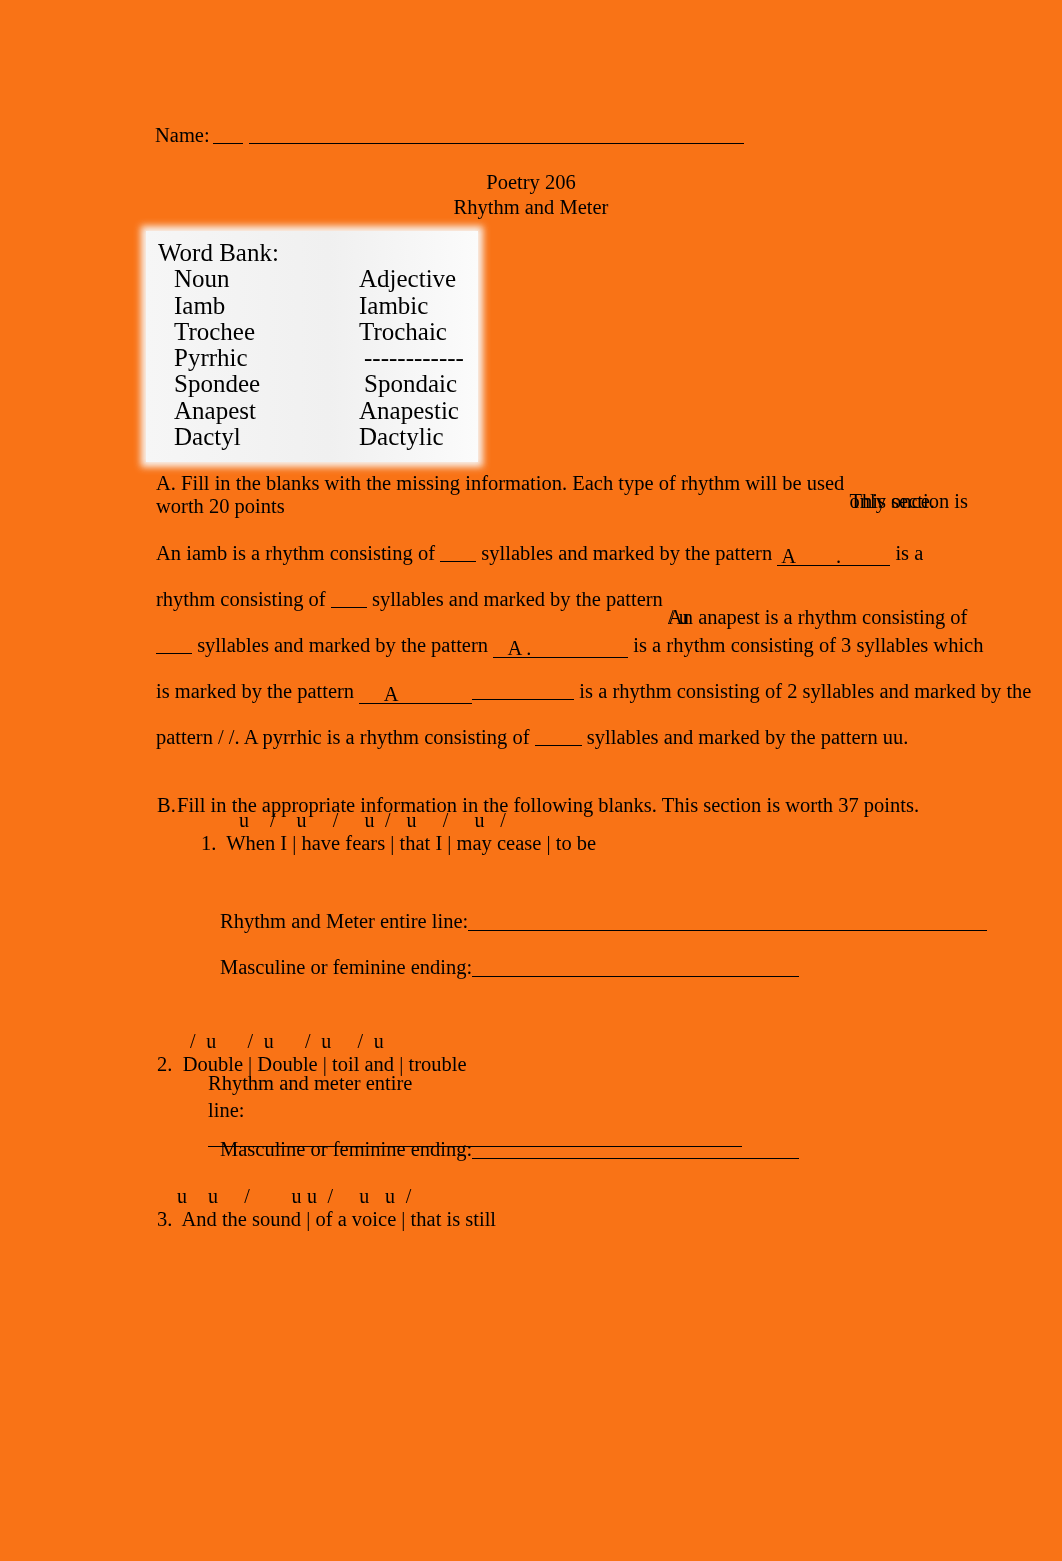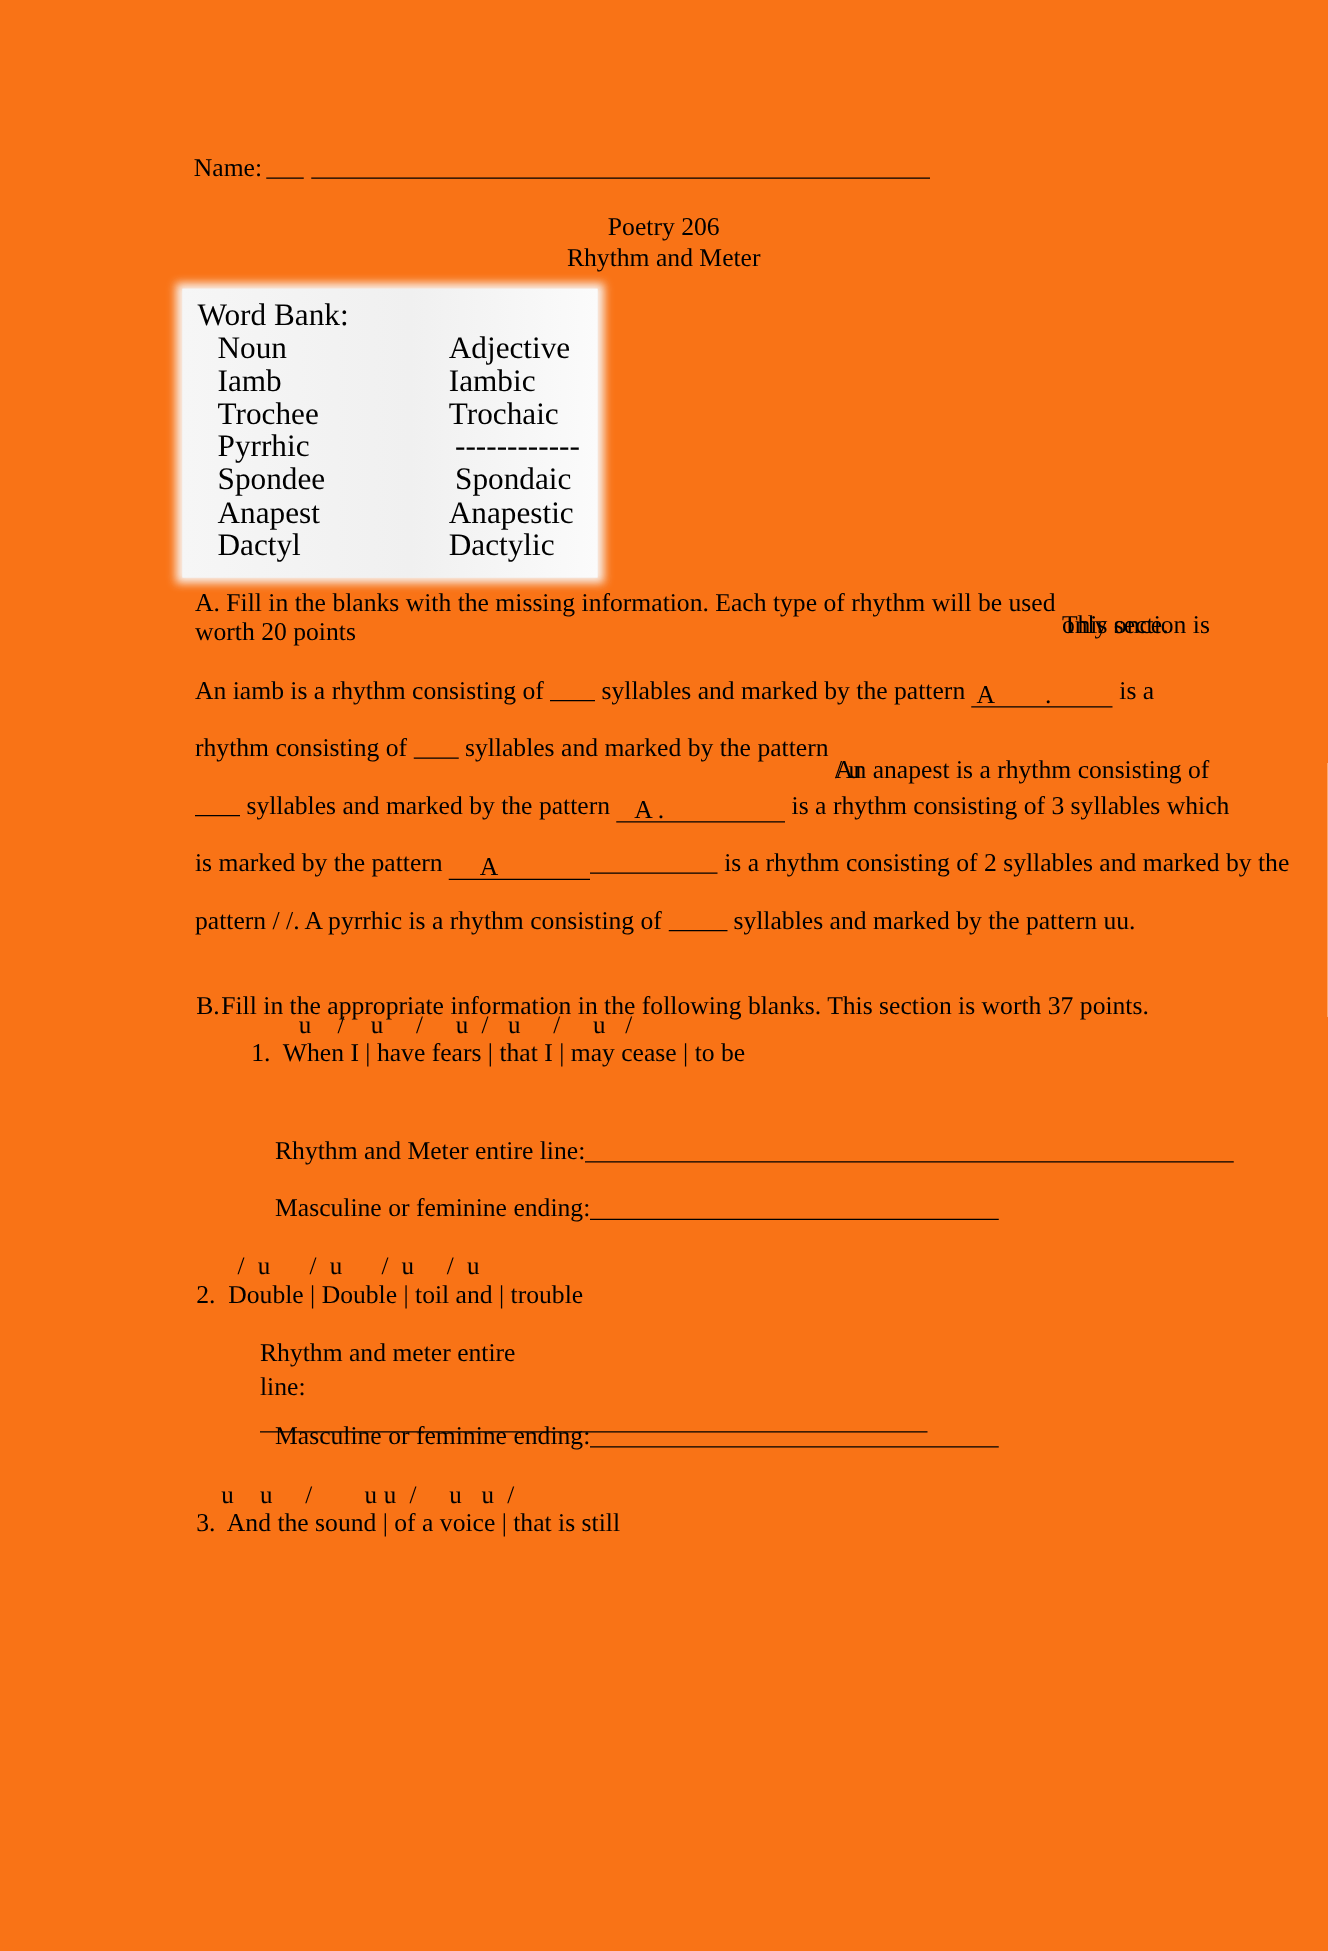--- a/index.html
+++ b/index.html
@@ -165,21 +165,21 @@
   .scan-marks {
     white-space: pre;
     font-size: 20px;
     letter-spacing: 0.2px;
   }
   .scan-line { white-space: pre; }
 
   .item1 { left: 157px; top: 809px; margin-left: 44px; }
   .item1 .scan-marks { padding-left: 38px; }
   .item2 { left: 157px; top: 1002px; }
-  .item2 .scan-marks { padding-left: 33px; }
+  .item2 .scan-marks { padding-left: 33px; margin-top: 28px; }
   .item3 { left: 157px; top: 1185px; }
   .item3 .scan-marks { padding-left: 20px; }
 
   .qblank {
     position: absolute;
     font-size: 20.5px;
     white-space: nowrap;
   }
   .q-uline {
     display: inline-block;

